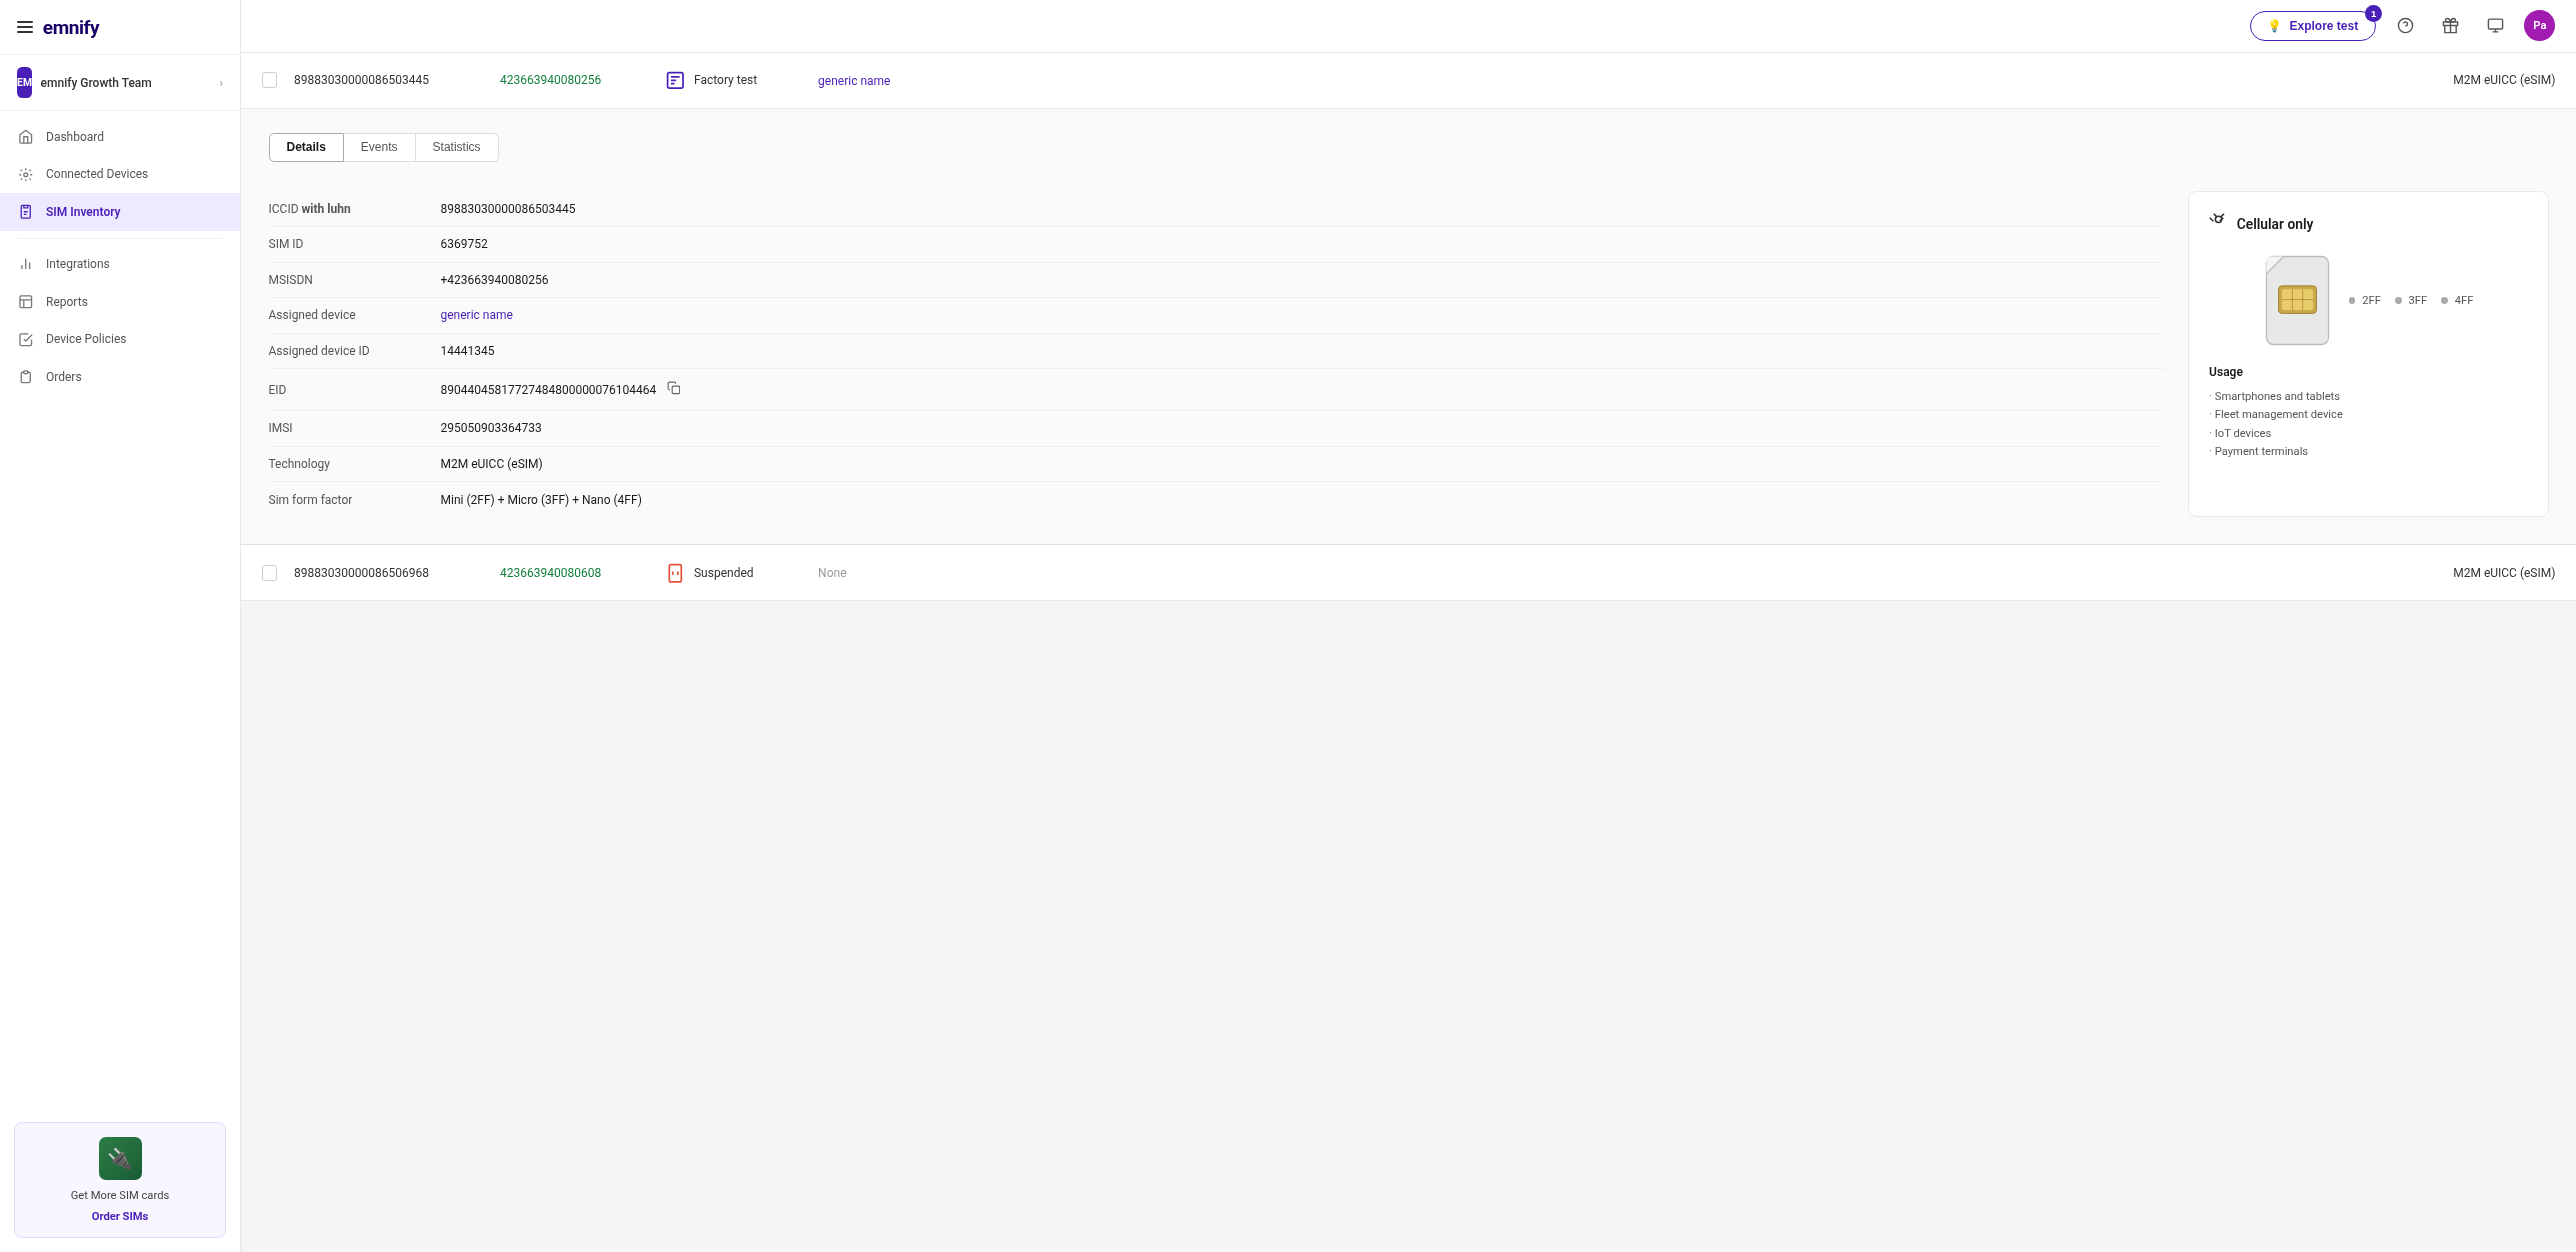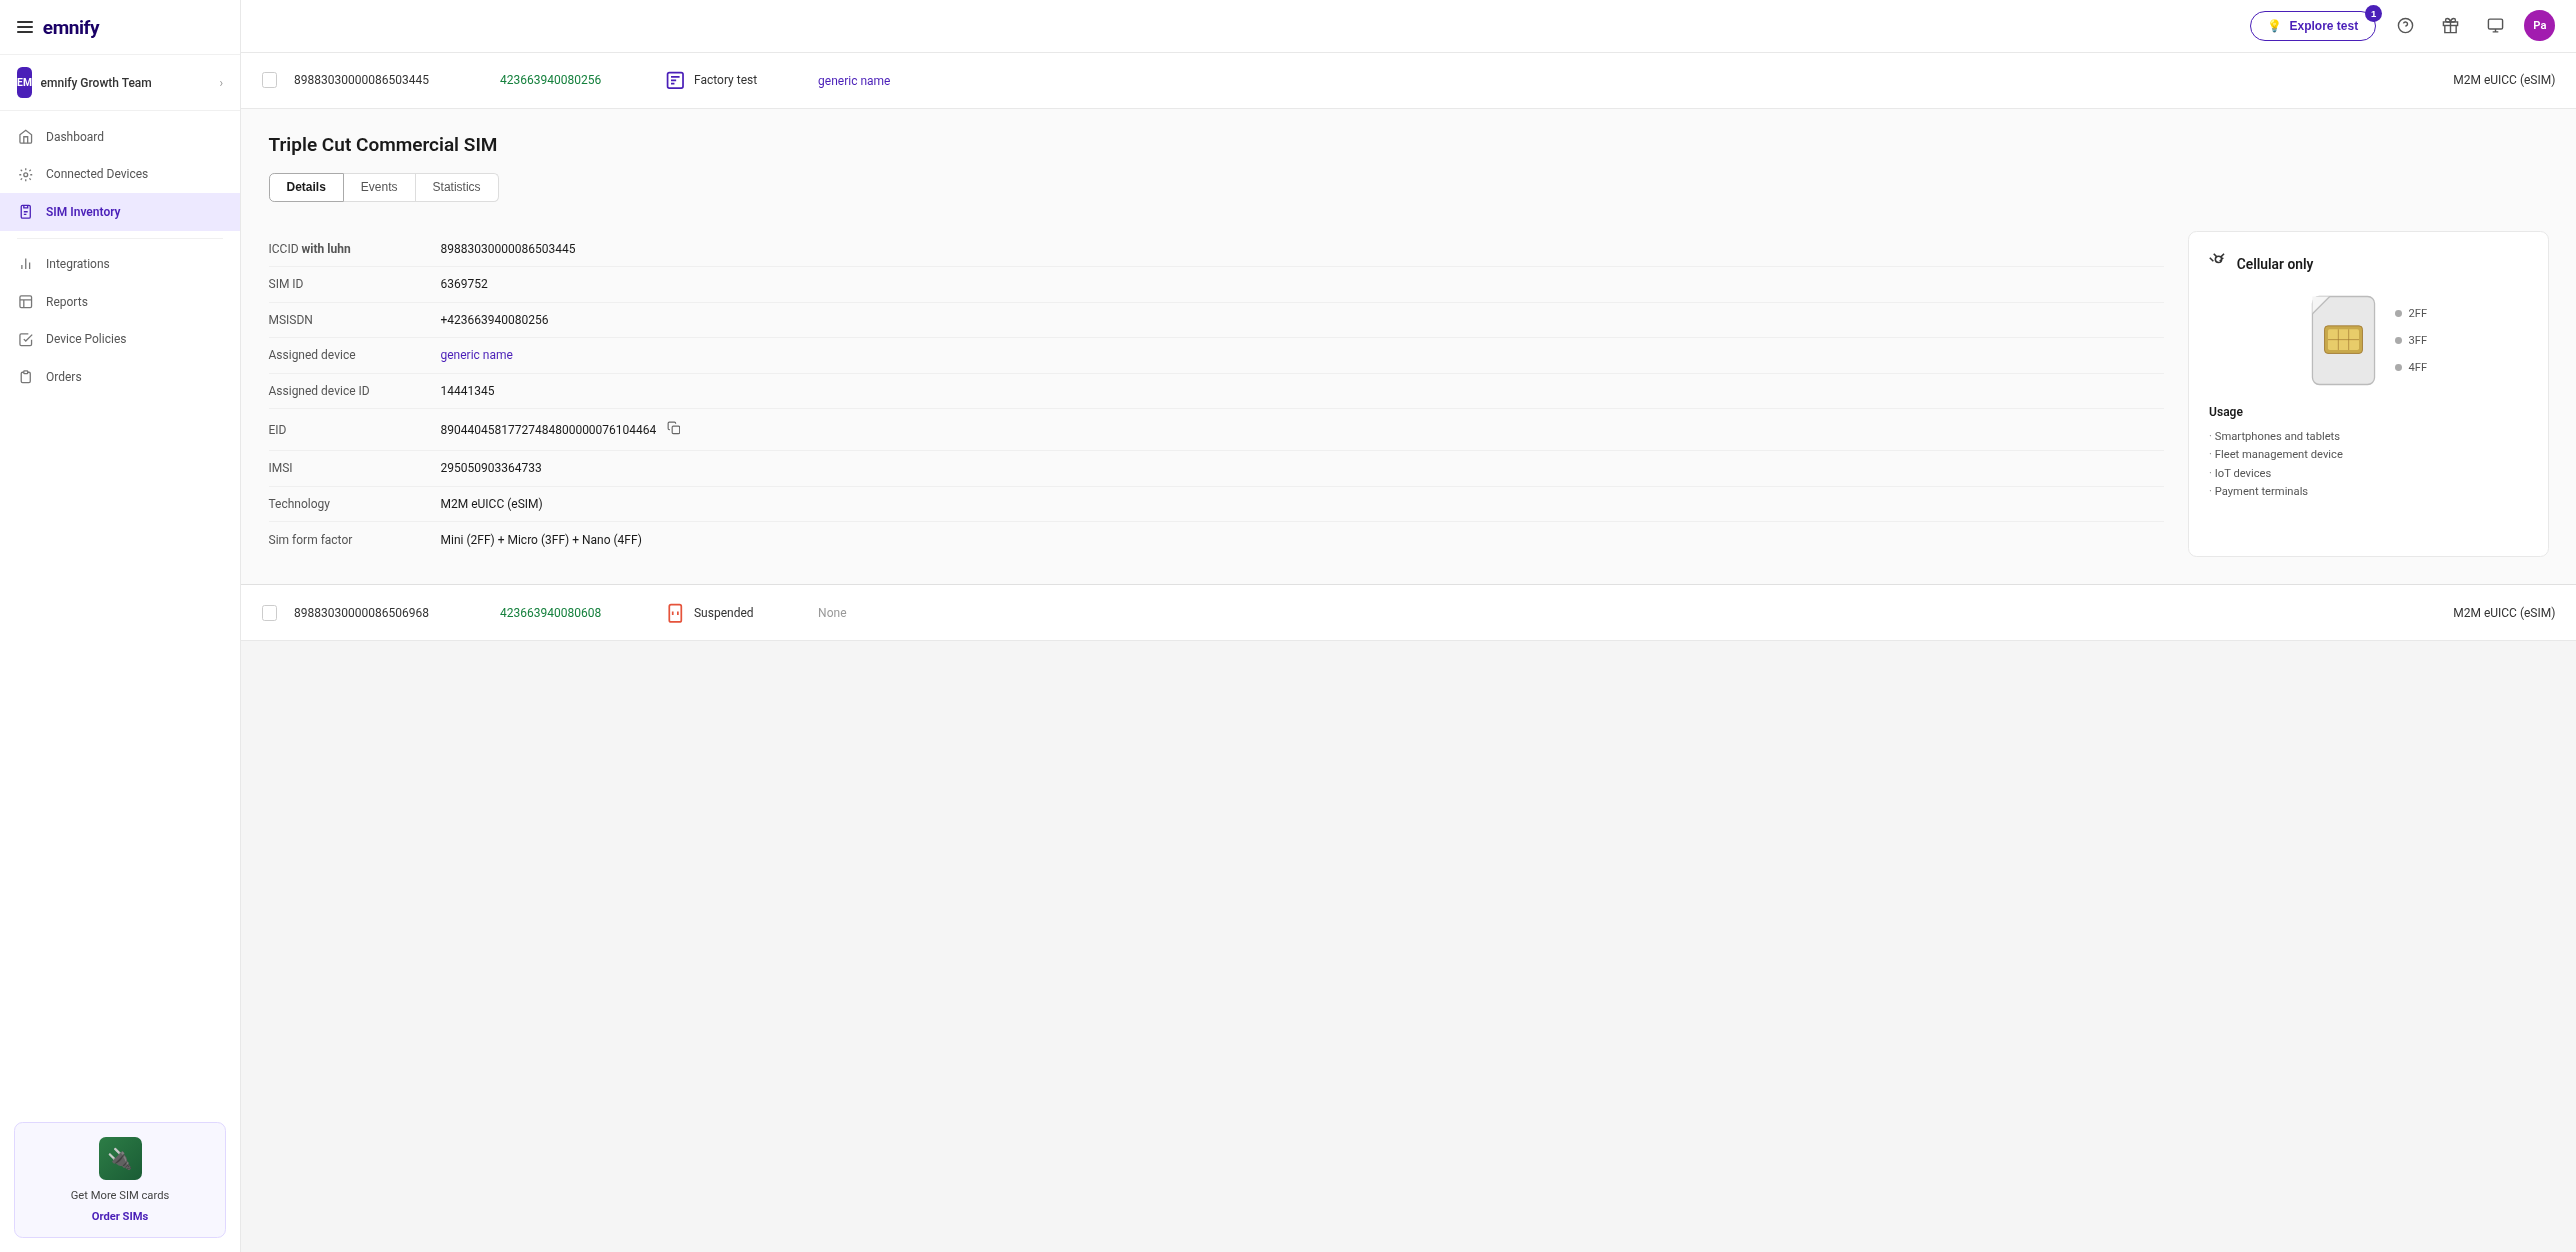--- a/index.html
+++ b/index.html
@@ -404,21 +404,21 @@
     }
     .sim-card-visual {
       display: flex;
       align-items: center;
       justify-content: center;
       margin-bottom: 17px;
       gap: 17px;
     }
     .sim-sizes {
       display: flex;
-      flex-direction: column;
+      flex-direction: row;
       gap: 13.8px;
       font-size: 11.2px;
       color: #555;
     }
     .sim-sizes span {
       display: flex;
       align-items: center;
       gap: 6.9px;
     }
     .sim-size-dot {
@@ -594,21 +594,20 @@
         </span>
         <span class="status-label">Factory test</span>
       </div>
       <div class="row-device">
         <a>generic name</a>
       </div>
       <span class="row-type">M2M eUICC (eSIM)</span>
     </div>
 
     <div class="detail-panel">
-      <div class="detail-title">Triple Cut Commercial SIM</div>
 
       <div class="detail-tabs">
         <button class="detail-tab active">Details</button>
         <button class="detail-tab">Events</button>
         <button class="detail-tab">Statistics</button>
       </div>
 
       <div class="detail-body">
         <div class="detail-fields">
 

